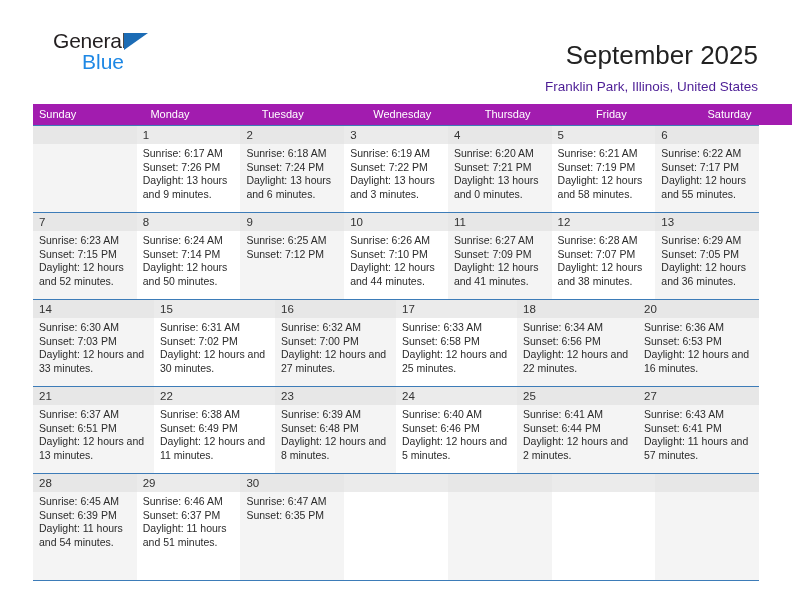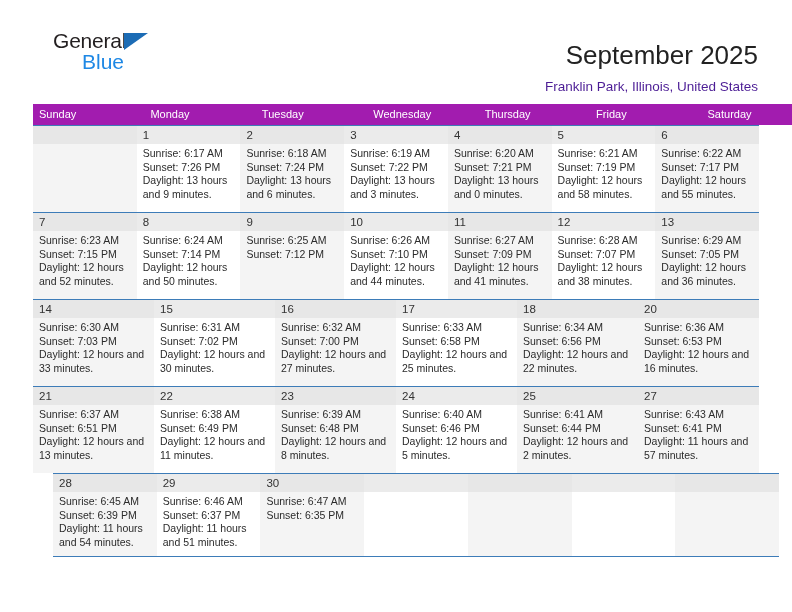--- a/index.html
+++ b/index.html
@@ -112,22 +112,21 @@
 
   .week-row {
     display: flex;
     width: 726px;
     border-top: 1.6px solid #3d7cb8;
     height: 87px;
     box-sizing: border-box;
   }
   .week-row.last {
     border-bottom: 1.6px solid #3d7cb8;
-    height: 84px;
-    margin-left: 20px;
+    height: 108px;
   }
   .day-cell {
     flex: 1 1 0;
     box-sizing: border-box;
     position: relative;
     background: #ffffff;
     overflow: hidden;
   }
   .day-cell.shaded {
     background: #f4f4f4;

